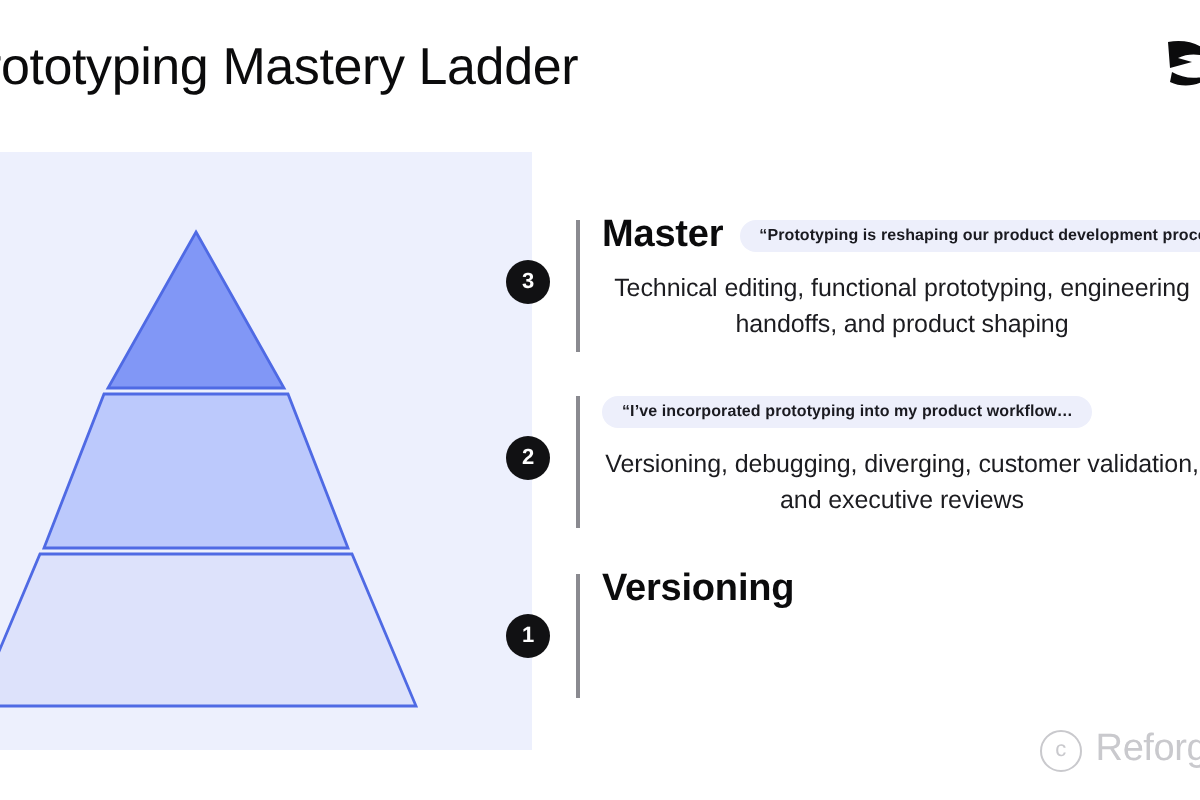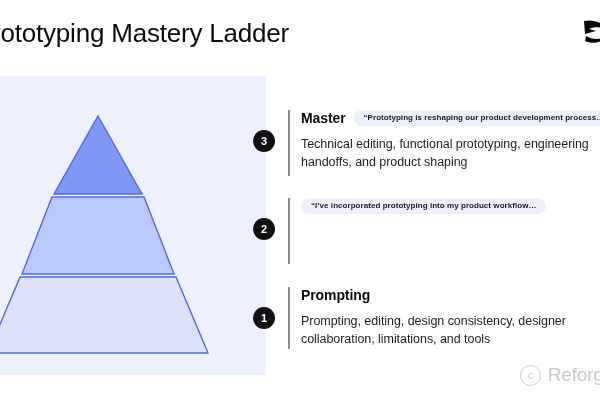--- a/index.html
+++ b/index.html
@@ -121,21 +121,21 @@
 
   .level-head {
     display: flex;
     align-items: center;
     gap: 8px;
     white-space: nowrap;
     height: 20px;
   }
 
   .level-name {
-    font-size: 14px;
+    font-size: 19px;
     font-weight: 700;
     color: #0b0b0c;
     letter-spacing: -0.1px;
   }
 
   .level-quote {
     display: inline-block;
     background: #edeffb;
     border-radius: 11px;
     padding: 4px 10px 4px 10px;
@@ -148,20 +148,21 @@
   }
 
   .level-desc {
     margin-top: 8px;
     font-size: 12.5px;
     font-weight: 400;
     color: #1c1c20;
     line-height: 1.42;
     letter-spacing: -0.05px;
     width: 300px;
+    text-align: center;
   }
 
   
   .watermark {
     position: absolute;
     right: -14px;
     bottom: 14px;
     display: flex;
     align-items: center;
     gap: 7px;
@@ -223,31 +224,31 @@
       </div>
     </div>
 
     <div class="level level-2">
       <div class="level-badge">2</div>
       <div class="level-divider"></div>
       <div class="level-body">
         <div class="level-head">
           <span class="level-quote">“I’ve incorporated prototyping into my product workflow…</span>
         </div>
+        <div class="level-desc">Versioning, debugging, diverging, customer validation, and executive reviews</div>
       </div>
     </div>
 
     <div class="level level-1">
       <div class="level-badge">1</div>
       <div class="level-divider"></div>
       <div class="level-body">
         <div class="level-head">
-          <span class="level-name">Prompting</span>
+          <span class="level-name">Versioning</span>
         </div>
-        <div class="level-desc">Prompting, editing, design consistency, designer collaboration, limitations, and tools</div>
       </div>
     </div>
 
   </div>
 
   <div class="watermark">
     <span class="wm-c">c</span>
     <span>Reforge</span>
   </div>
 

